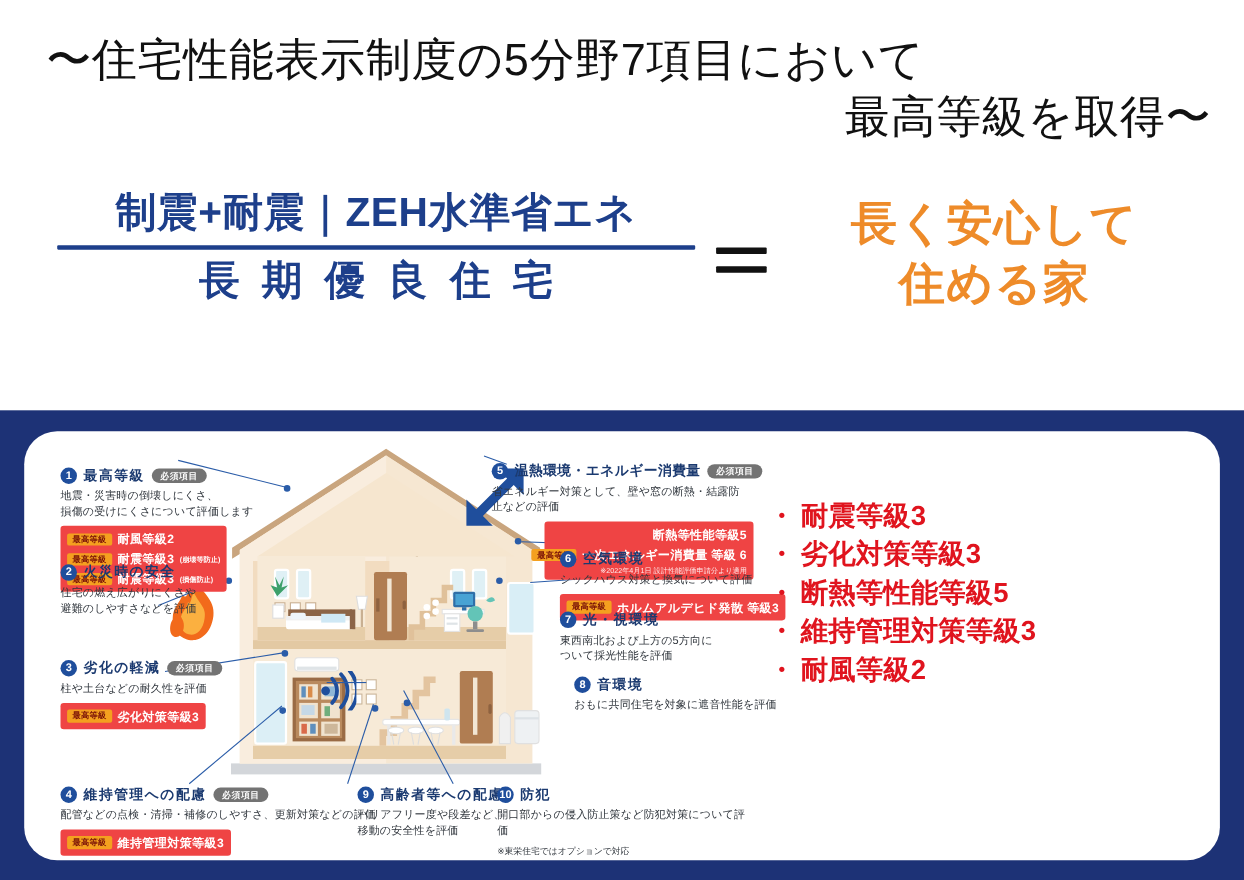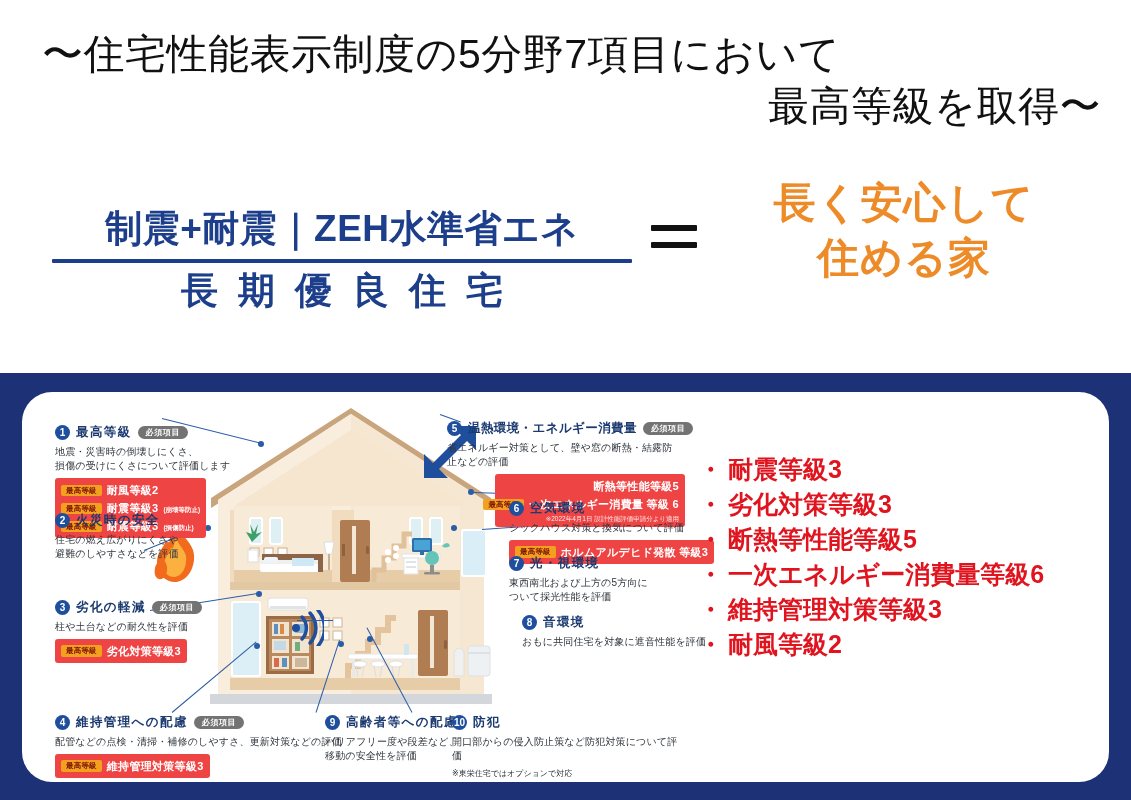--- a/index.html
+++ b/index.html
@@ -18,21 +18,21 @@
   .hl-1{padding-left:42px;}
   .hl-2{text-align:right;padding-right:30px;}
 
   
   #equation{position:absolute;left:0;top:165px;width:1131px;height:175px;}
   .frac{
     position:absolute;left:42px;top:6px;width:600px;text-align:center;
   }
   .frac-num{
     color:#1d3f8b;font-weight:bold;font-size:37px;line-height:1.18;
-    white-space:nowrap;letter-spacing:.5px;margin-top:36px;
+    white-space:nowrap;letter-spacing:.5px;
   }
   .frac-bar{
     height:4px;background:#1d3f8b;margin:8px auto 6px auto;width:580px;border-radius:1px;
   }
   .frac-den{
     color:#1d3f8b;font-weight:bold;font-size:37px;line-height:1.2;
     letter-spacing:20px;padding-left:20px;white-space:nowrap;
   }
   .eq-sign{
     position:absolute;left:651px;top:60px;width:46px;height:30px;
@@ -452,19 +452,18 @@
         <span class="ann-title">防犯</span>
       </div>
       <div class="ann-desc">開口部からの侵入防止策など防犯対策について評価</div>
       <div class="ann-note">※東栄住宅ではオプションで対応</div>
     </div>
 
     <div id="redlist">
       <div class="ritem"><span class="rbullet">・</span><span>耐震等級3</span></div>
       <div class="ritem"><span class="rbullet">・</span><span>劣化対策等級3</span></div>
       <div class="ritem"><span class="rbullet">・</span><span>断熱等性能等級5</span></div>
-      <div class="ritem"><span class="rbullet">・</span><span>一次エネルギー消費量等級6</span></div>
       <div class="ritem"><span class="rbullet">・</span><span>維持管理対策等級3</span></div>
       <div class="ritem"><span class="rbullet">・</span><span>耐風等級2</span></div>
     </div>
 
   </div>
 </div>
 
 </body></html>

